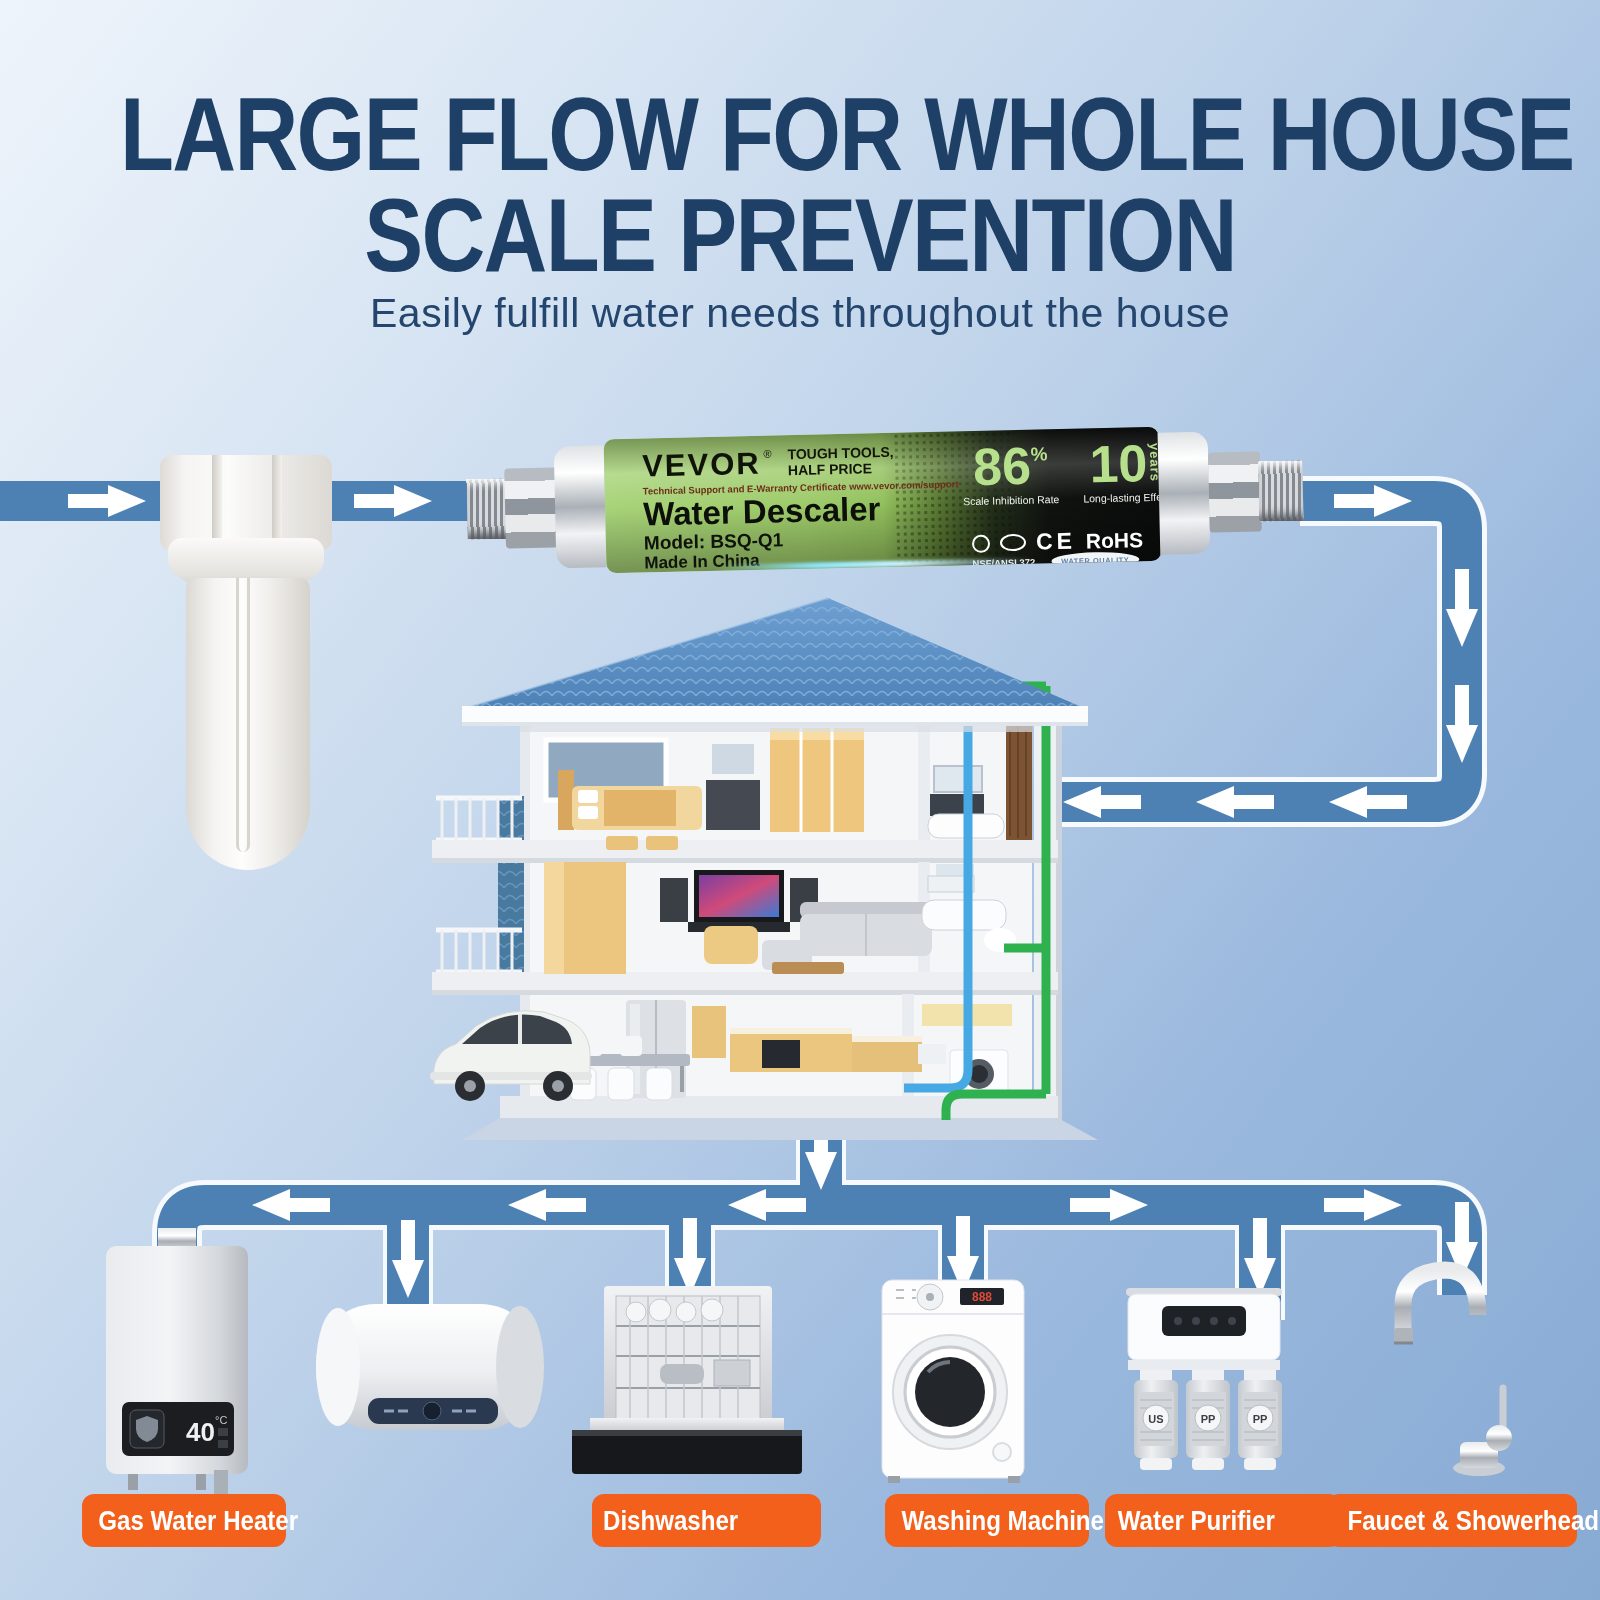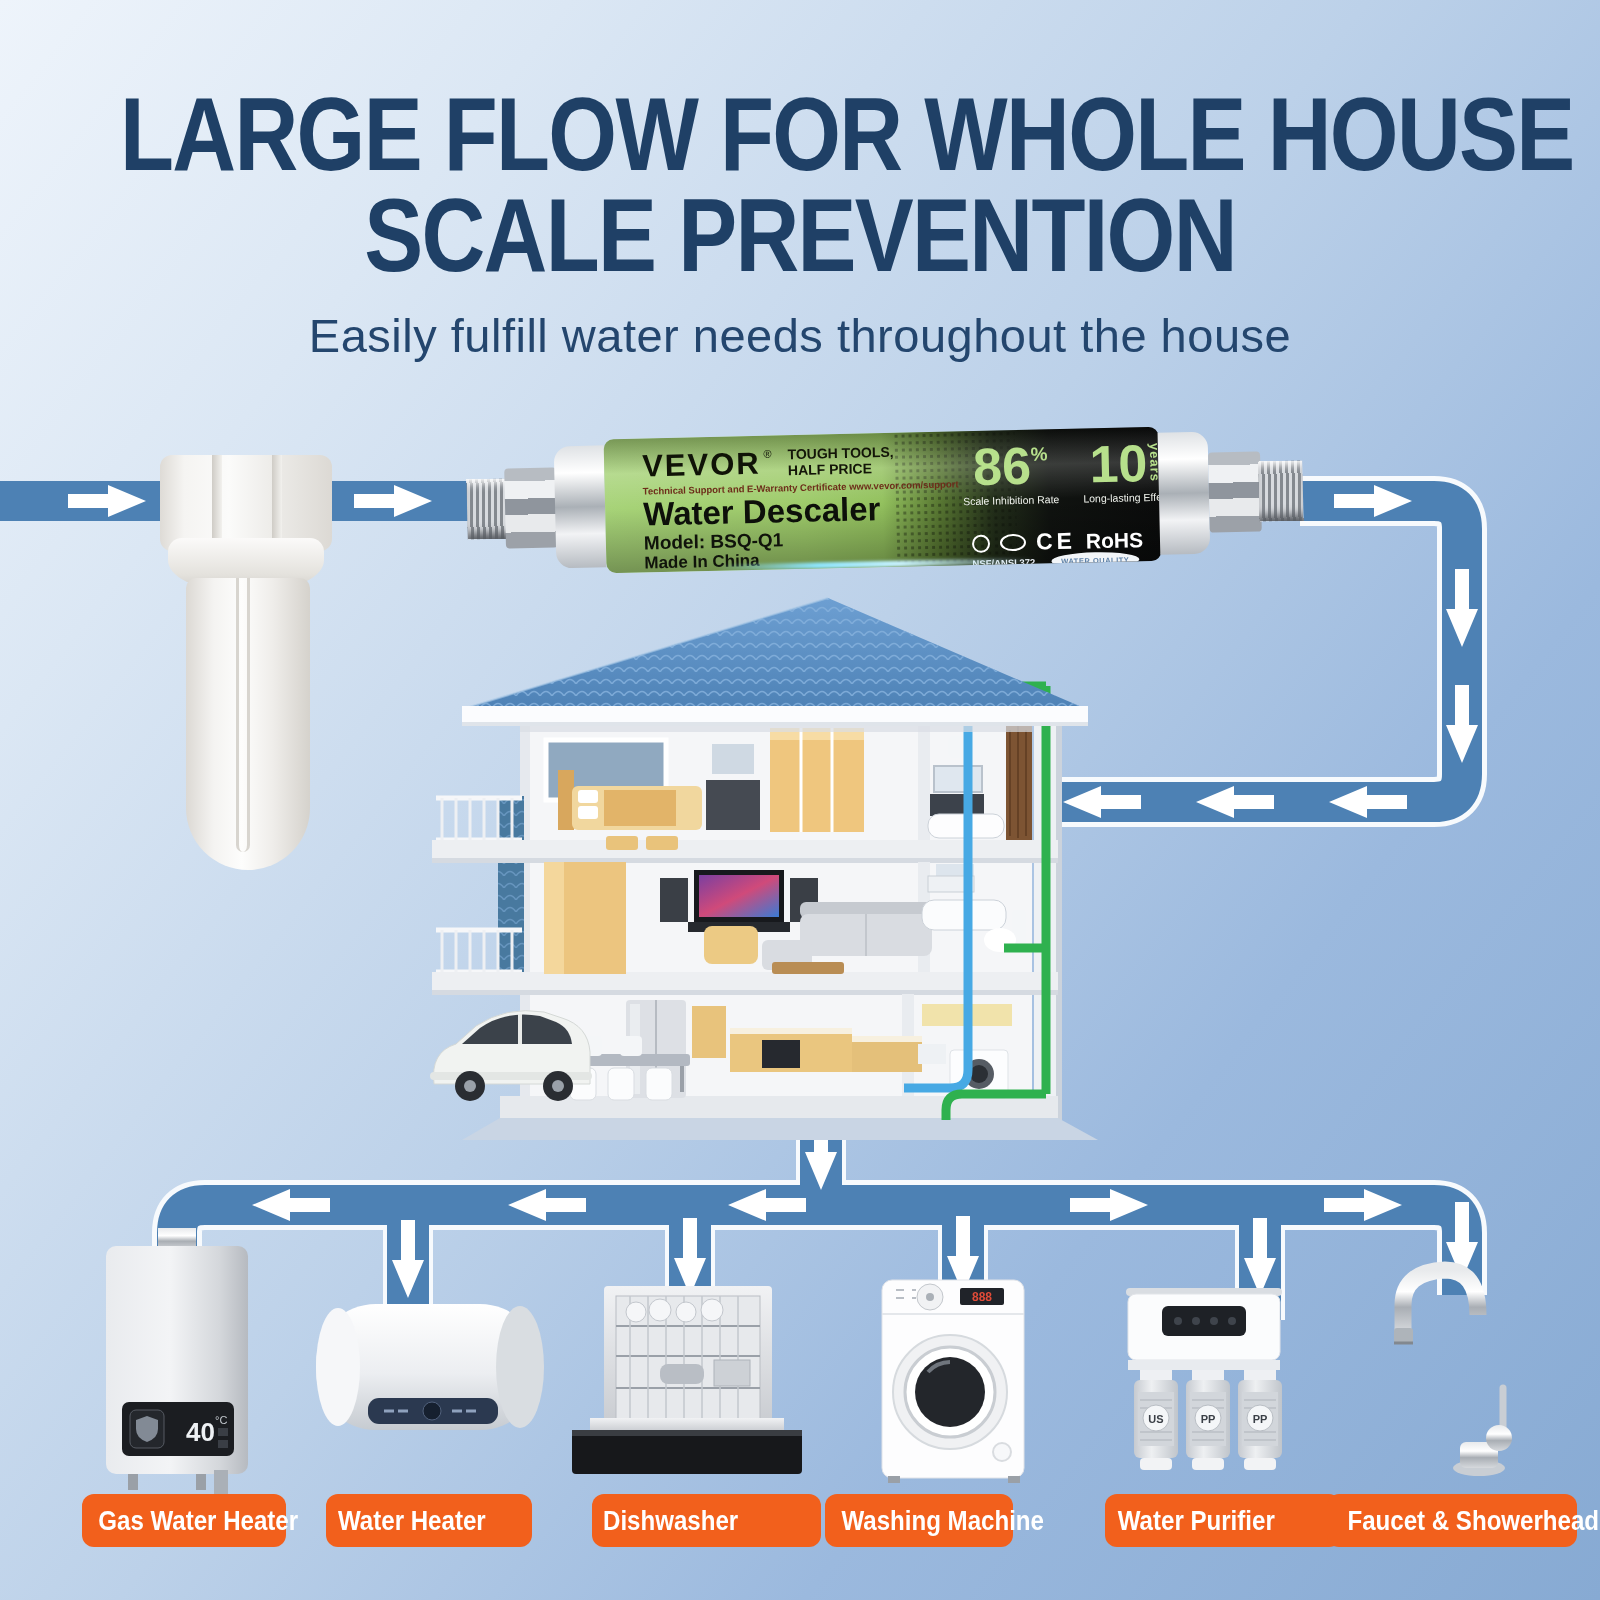--- a/index.html
+++ b/index.html
@@ -3,21 +3,21 @@
 <meta charset="utf-8">
 <style>
   html,body{margin:0;padding:0;background:#9db9dd;}
   .canvas{position:relative;width:1600px;height:1600px;overflow:hidden;
     font-family:"Liberation Sans",sans-serif;
     background:linear-gradient(128deg,#eef4fb 0%,#dbe7f4 20%,#bcd1e9 48%,#9bb9de 72%,#87aad3 100%);}
   .layer{position:absolute;left:0;top:0;width:1600px;height:1600px;}
   
   .title-wrap{position:absolute;top:84px;left:0;width:1600px;text-align:center;z-index:6;color:#1f4066;}
   .title-line{font-weight:bold;font-size:104px;line-height:.97;letter-spacing:-2px;transform:scaleX(.85);white-space:nowrap;}
-  .subtitle{margin-top:22px;font-size:47px;font-weight:normal;color:#24466e;letter-spacing:.5px;}
+  .subtitle{margin-top:4px;font-size:41px;font-weight:normal;color:#24466e;letter-spacing:.5px;}
   
   .filter-bracket{position:absolute;left:160px;top:455px;width:172px;height:96px;z-index:3;border-radius:12px;
     background:linear-gradient(90deg,#dedbd6 0%,#f5f4f2 14%,#fbfbfa 40%,#efeeeb 62%,#dcd9d4 100%);}
   .filter-bracket:before,.filter-bracket:after{content:"";position:absolute;top:0;bottom:0;width:10px;background:linear-gradient(90deg,#cfccc6,#f2f1ee);}
   .filter-bracket:before{left:52px;} .filter-bracket:after{left:112px;}
   .filter-cap{position:absolute;left:168px;top:538px;width:156px;height:52px;z-index:3;
     border-radius:14px 14px 60px 60px/14px 14px 30px 30px;
     background:linear-gradient(180deg,#fbfaf9,#e4e2dd 70%,#d2cfca);}
   .filter-body{position:absolute;left:186px;top:578px;width:124px;height:292px;z-index:3;
     border-radius:10px 10px 62px 62px;
@@ -461,27 +461,24 @@
       <rect x="1394" y="1328" width="19" height="15" rx="3" fill="#aeb4ba"></rect>
       <path d="M1394 1343 h19" stroke="#82888f" stroke-width="3"></path>
       <path d="M1503 1428 V1388" stroke="#c9ced4" stroke-width="7" stroke-linecap="round"></path>
       <circle cx="1499" cy="1438" r="13" fill="url(#chromeV)"></circle>
     </g>
   </svg>
 
   <div class="applabel" style="left:82px;width:204px">
       <span>Gas Water Heater</span>
     </div>
-  <div class="applabel" style="left:326px;width:206px">
-      <span>Water Heater</span>
-    </div>
   <div class="applabel" style="left:592px;width:229px">
       <span>Dishwasher</span>
     </div>
-  <div class="applabel" style="left:825px;width:188px">
+  <div class="applabel" style="left:885px;width:204px">
       <span>Washing Machine</span>
     </div>
   <div class="applabel" style="left:1105px;width:236px">
       <span>Water Purifier</span>
     </div>
   <div class="applabel" style="left:1327px;width:250px">
       <span>Faucet &amp; Showerhead</span>
     </div>
 
   <div class="title-wrap">

